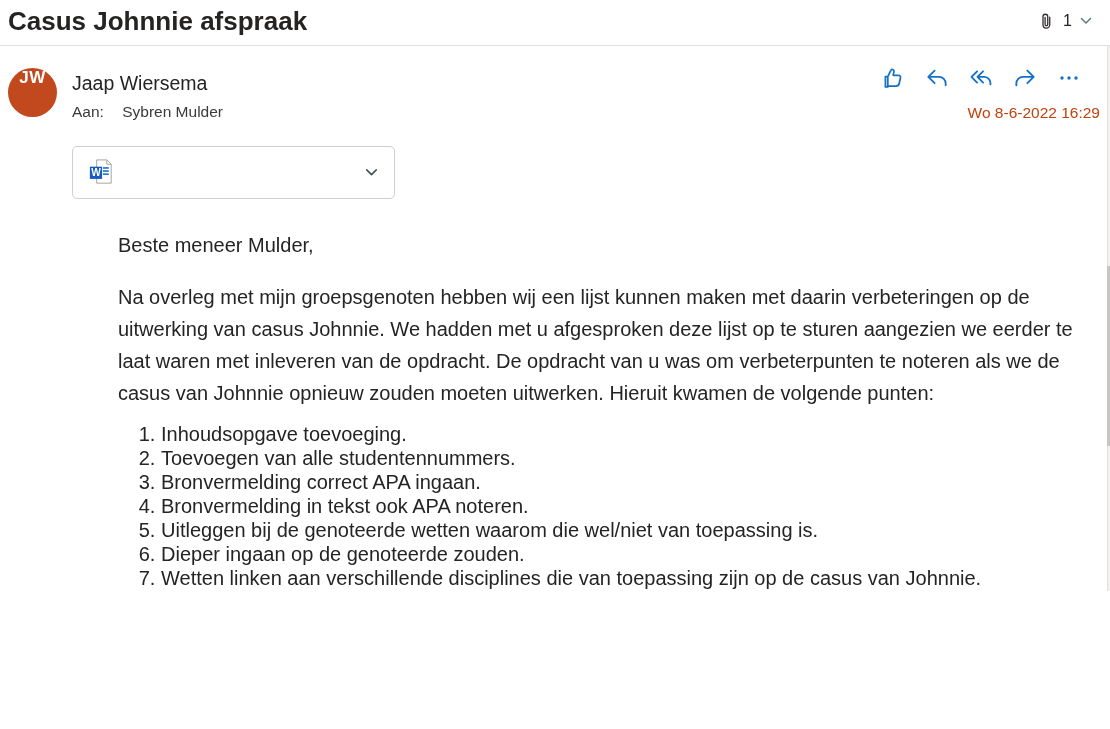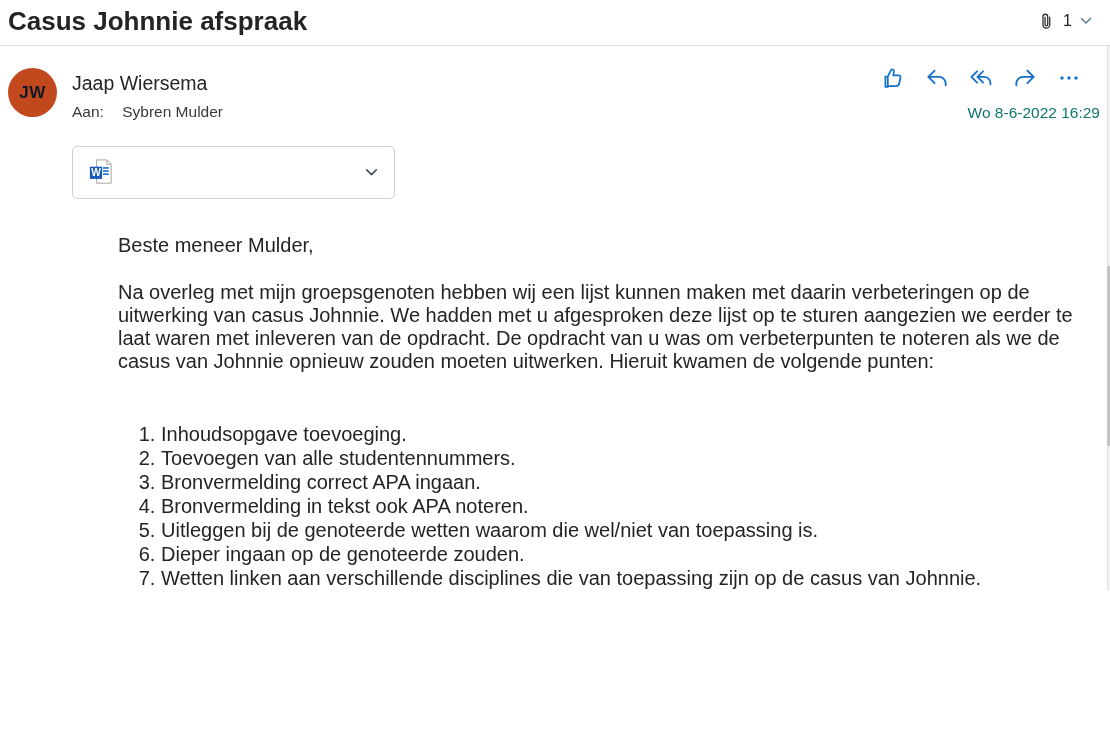--- a/index.html
+++ b/index.html
@@ -12,43 +12,43 @@
   
   .subject { position:absolute; left:8px; top:0; height:42px; line-height:42px;
              font-size:26px; font-weight:600; color:#252423; }
   .attach-summary { position:absolute; right:16px; top:8px; height:26px;
                     display:flex; align-items:center; gap:4px; cursor:pointer; }
   .attach-count { font-size:16px; color:#252423; padding:0 2px; }
   .subject-divider { position:absolute; left:0; right:0; top:45px;
                      border-top:1px solid #e1dfdd; }
   
   .avatar { position:absolute; left:8px; top:68px; width:49px; height:49px;
-            border-radius:50%; background:#C2491D; color:#0f172a; font-size:17px;
-            font-weight:700; display:flex; align-items:center; justify-content:center;
+            border-radius:50%; background:#C2491D; color:#ffffff; font-size:17px;
+            font-weight:700; display:flex; justify-content:center;
             letter-spacing:.5px; }
   .sender-name { position:absolute; left:72px; top:72px; font-size:19.5px; color:#252423; }
   .to-line { position:absolute; left:72px; top:103px; font-size:15.5px; color:#3b3a39; }
   .to-line .to-label { margin-right:14px; }
   .actions { position:absolute; top:64px; right:28px; display:flex; gap:17px; }
   .icon-btn { width:27px; height:27px; display:flex; align-items:center;
               justify-content:center; cursor:pointer; border-radius:3px; }
-  .timestamp { position:absolute; top:104px; right:10px; font-size:15.5px; color:#0f766e; }
+  .timestamp { position:absolute; top:104px; right:10px; font-size:15.5px; color:#c2410c; }
   
   .attachment-card { position:absolute; left:72px; top:146px; width:323px; height:53px;
                      border:1px solid #d1cfcd; border-radius:5px; background:#fff;
                      display:flex; align-items:center; padding:0 10px 0 13px; cursor:pointer; }
   .file-meta { margin-left:9px; }
   .file-name { font-size:16px; color:#252423; line-height:19px; }
   .file-size { font-size:12.5px; color:#605e5c; margin-top:2px; }
   .card-chevron { margin-left:auto; display:flex; align-items:center; cursor:pointer;
                   padding:4px; }
   
   .body-text { color:#242424; font-size:20px;margin-left:48px; }
   .greeting  { position:absolute; left:70px; top:234px; }
-  .paragraph { position:absolute; left:70px; top:281px; width:990px; line-height:23px; }
+  .paragraph { position:absolute; left:70px; top:281px; width:990px; line-height:32px; }
   .points { position:absolute; left:70px; top:422px; padding-left:43px;
             line-height:24px; list-style:decimal; }
   .points li::marker { color:#242424; }
   .closing   { position:absolute; left:70px; top:610px; }
   .signature { position:absolute; left:70px; top:658px; }
   
   .btn-stub { position:absolute; top:723px; height:34px; background:#fff;
               border:1px solid #c8c6c4; border-radius:6px; cursor:pointer; }
   .reply-stub   { left:68px;  width:182px; }
   .forward-stub { left:258px; width:156px; }

